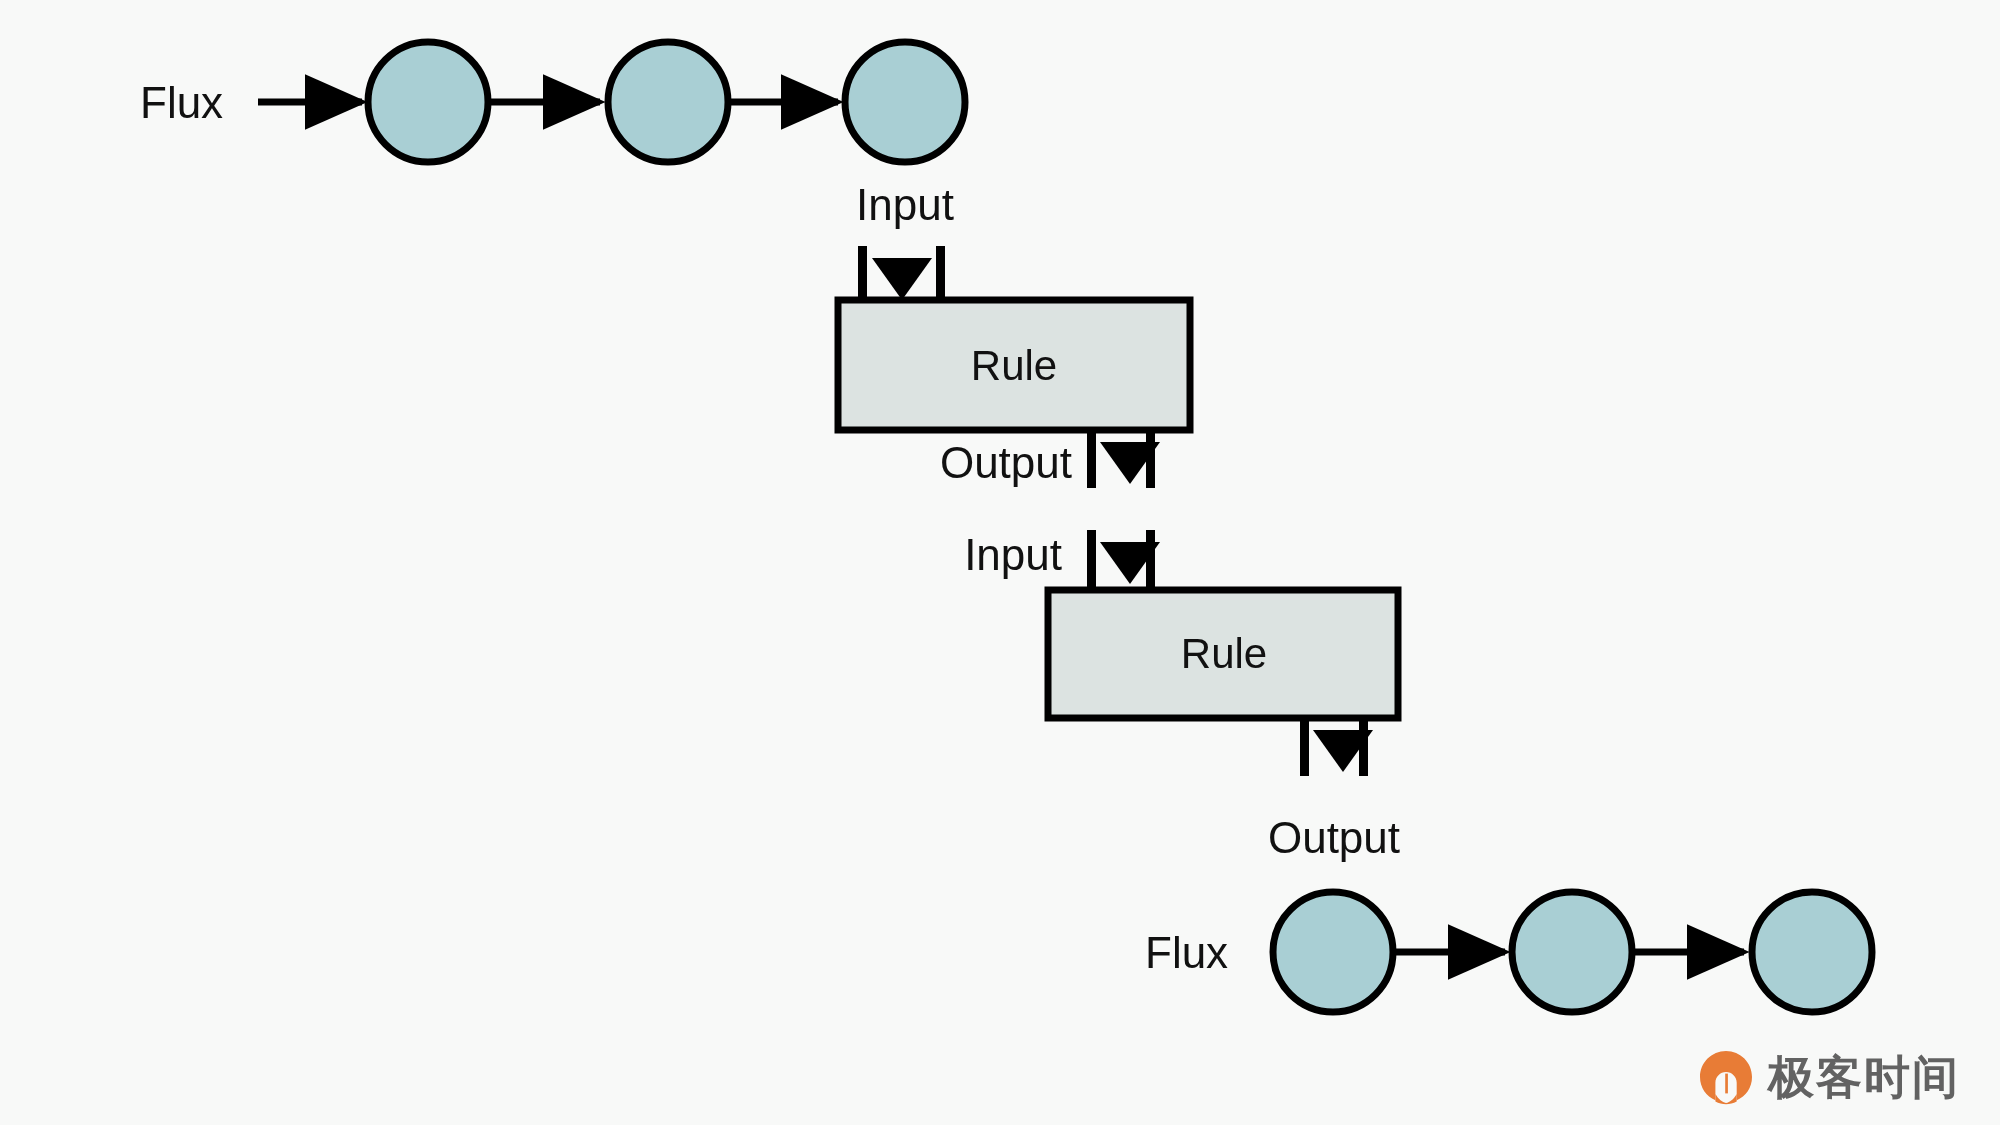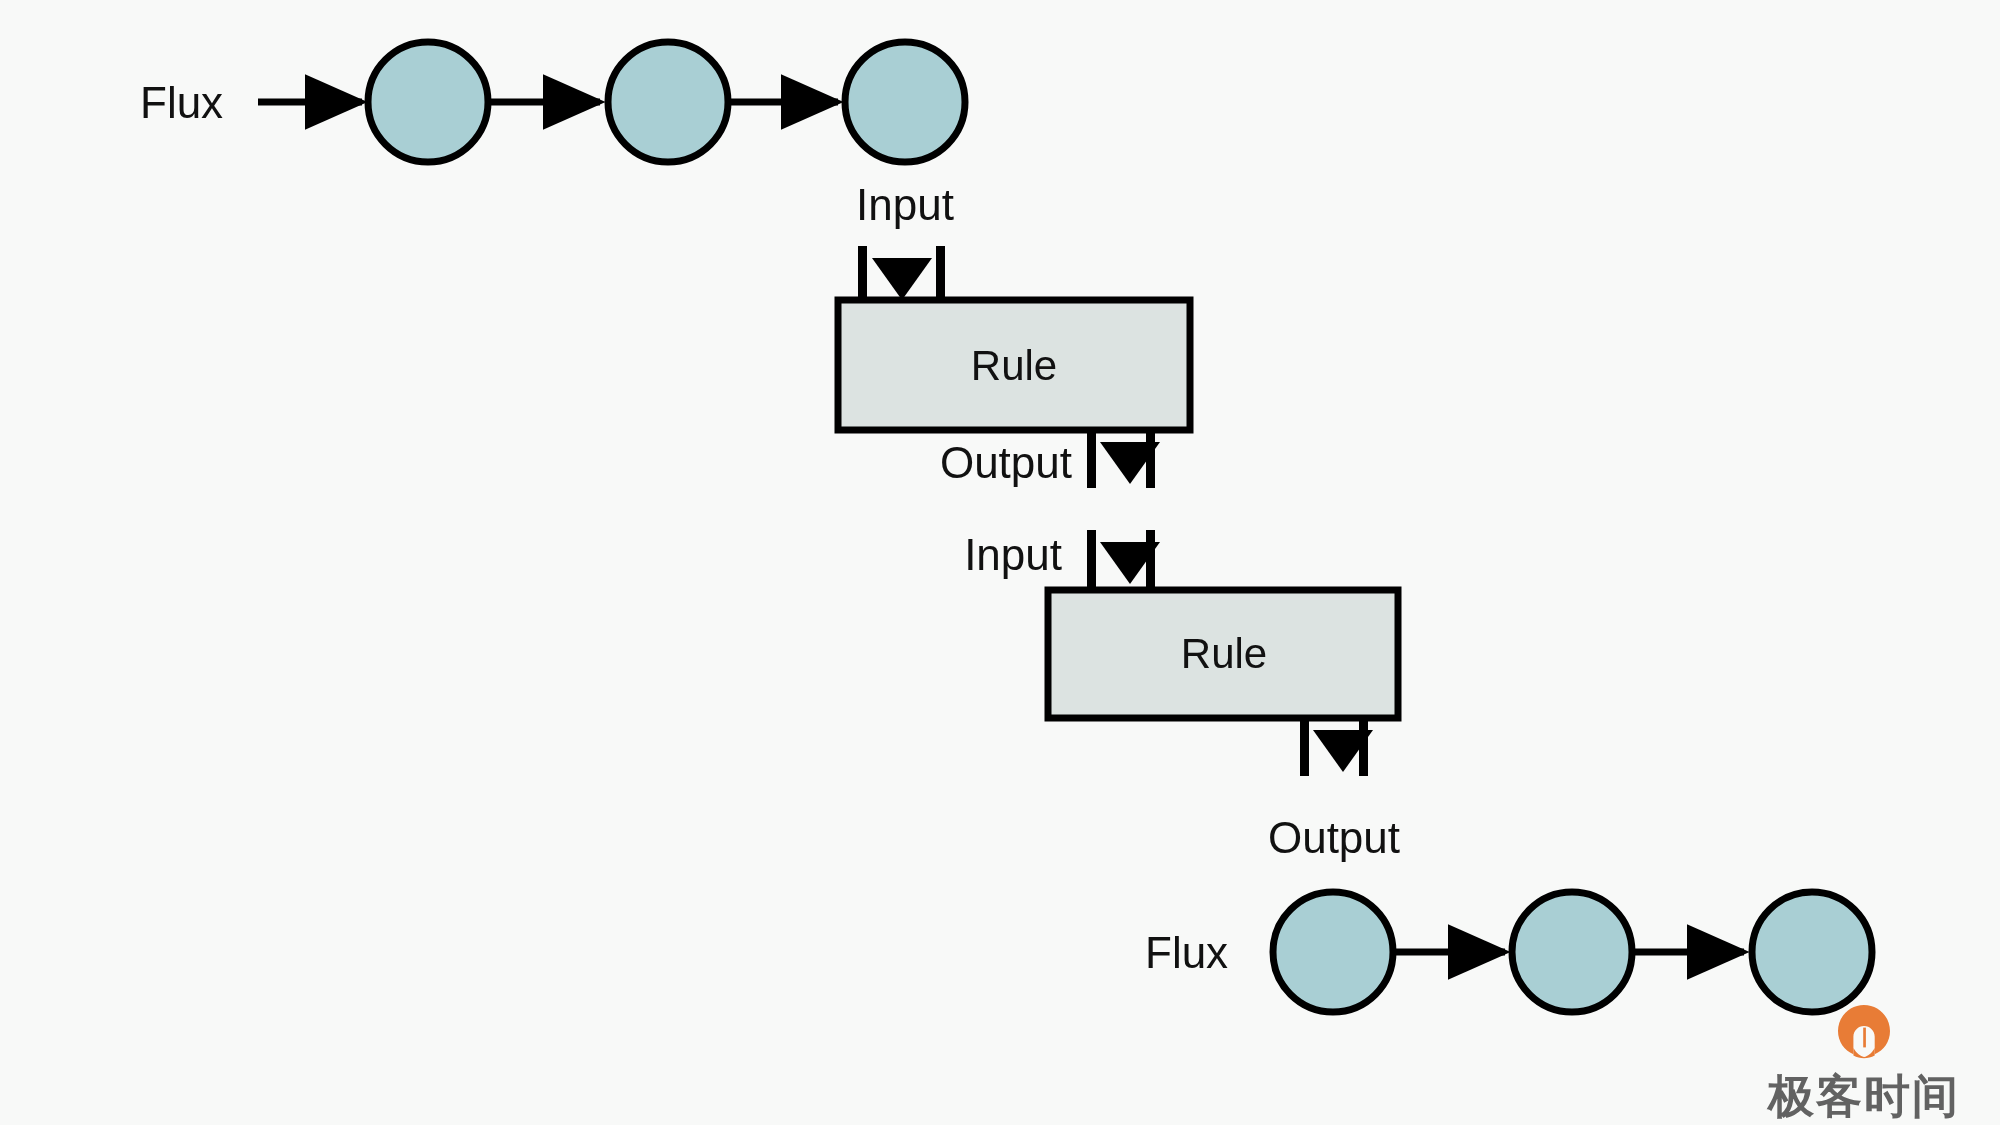--- a/index.html
+++ b/index.html
@@ -30,27 +30,26 @@
   }
   .node-label {
     font-family: "Liberation Sans", sans-serif;
     font-size: 42px;
     fill: #111111;
   }
   
   #watermark {
     position: absolute;
     right: 40px;
-    bottom: 6px;
+    bottom: 20px;
     display: flex;
     align-items: center;
     gap: 14px;
     opacity: 0.95;
     pointer-events: none;
-    flex-direction: column;
   }
   #watermark .wm-mark {
     width: 56px;
     height: 56px;
     position: relative;
     flex: 0 0 auto;
   }
   #watermark .wm-text {
     font-family: "Liberation Sans", sans-serif;
     font-size: 46px;

